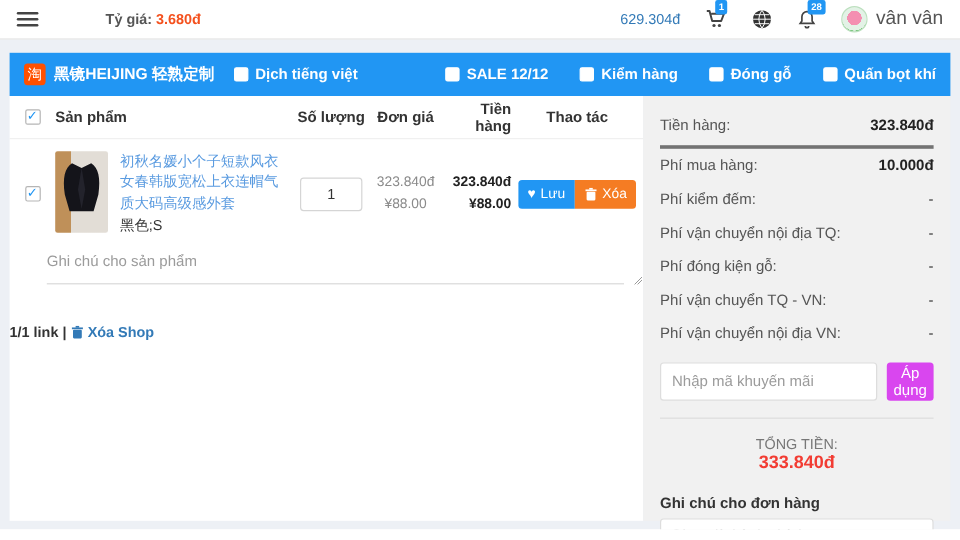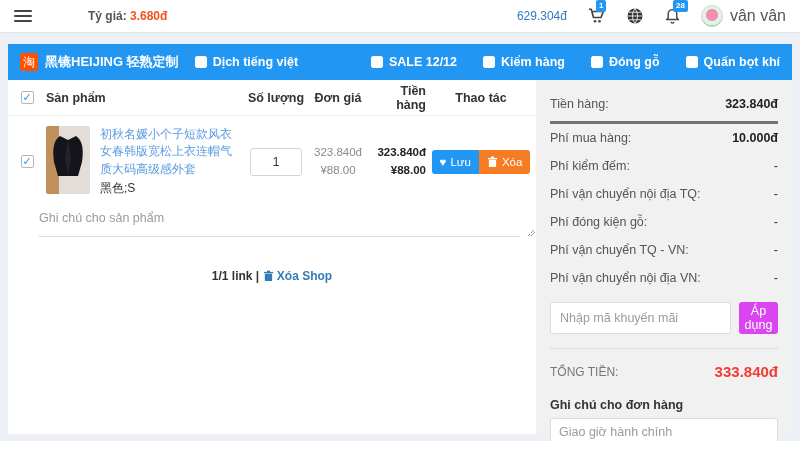--- a/index.html
+++ b/index.html
@@ -57,34 +57,34 @@
   .btn-save { background:#2196f3; border-radius:3px 0 0 3px; }
   .btn-del { background:#f57c23; border-radius:0 3px 3px 0; }
 
   .note-row { padding:8px 16px 0 31px; }
   .note-area { width:100%; height:26px; border:none; border-bottom:1px solid #d9d9d9; resize:none; font-size:12.5px; color:#333; font-family:inherit; background:transparent; outline:none; }
   .note-area::placeholder, .order-area::placeholder { color:#9b9b9b; }
   .resize-wrap { position:relative; }
   .grip { position:absolute; right:1px; bottom:5px; width:7px; height:7px; background:
     linear-gradient(135deg, transparent 0 50%, #999 50% 57%, transparent 57% 71%, #999 71% 78%, transparent 78%); }
 
-  .shop-footer { text-align:center; margin-top:28px; font-size:12px; color:#333; font-weight:bold; }
+  .shop-footer { margin-top:28px; font-size:12px; color:#333; font-weight:bold; }
   .shop-footer a { color:#337ab7; text-decoration:none; font-weight:bold; }
   .trash-blue { vertical-align:-2px; }
 
   
   .srow { display:flex; justify-content:space-between; align-items:center; padding:7px 0; font-size:12.5px; color:#555; }
   .srow:first-child { border-bottom:3px solid #737373; padding-bottom:10px; }
   .srow .v { color:#333; }
   .srow .v.bold { font-weight:bold; color:#222; }
   .promo-row { display:flex; gap:8px; margin:10px 0 14px 0;justify-content:flex-end; }
   .promo-input { flex:1; height:32px; border:1px solid #ddd; border-radius:3px; padding:0 9px; font-size:12.5px; color:#333; font-family:inherit; }
   .promo-input::placeholder { color:#9b9b9b; }
   .btn-apply { width:70px; height:32px; background:#d946ef; border:none; border-radius:3px; color:#fff; font-size:12.5px; cursor:pointer; font-family:inherit; }
-  .total-row { display:flex; justify-content:space-between; align-items:center; border-top:1px solid #ddd; padding:14px 0 10px 0; }
+  .total-row { display:flex; justify-content:space-between; align-items:center; border-top:1px solid #ddd; padding:14px 0 10px 0;flex-direction:column; }
   .total-label { font-size:12px; color:#777; }
   .total-value { font-size:15px; font-weight:bold; color:#f23c33; }
   .order-note-label { font-size:12.5px; font-weight:bold; color:#333; margin:8px 0 6px 0; }
   .order-area { width:100%; height:54px; border:1px solid #ddd; border-radius:3px; background:#fff; resize:none; font-size:12.5px; padding:6px 8px; color:#333; font-family:inherit; outline:none; }
 </style>
 </head>
 <body>
 
 <div class="app">
 

